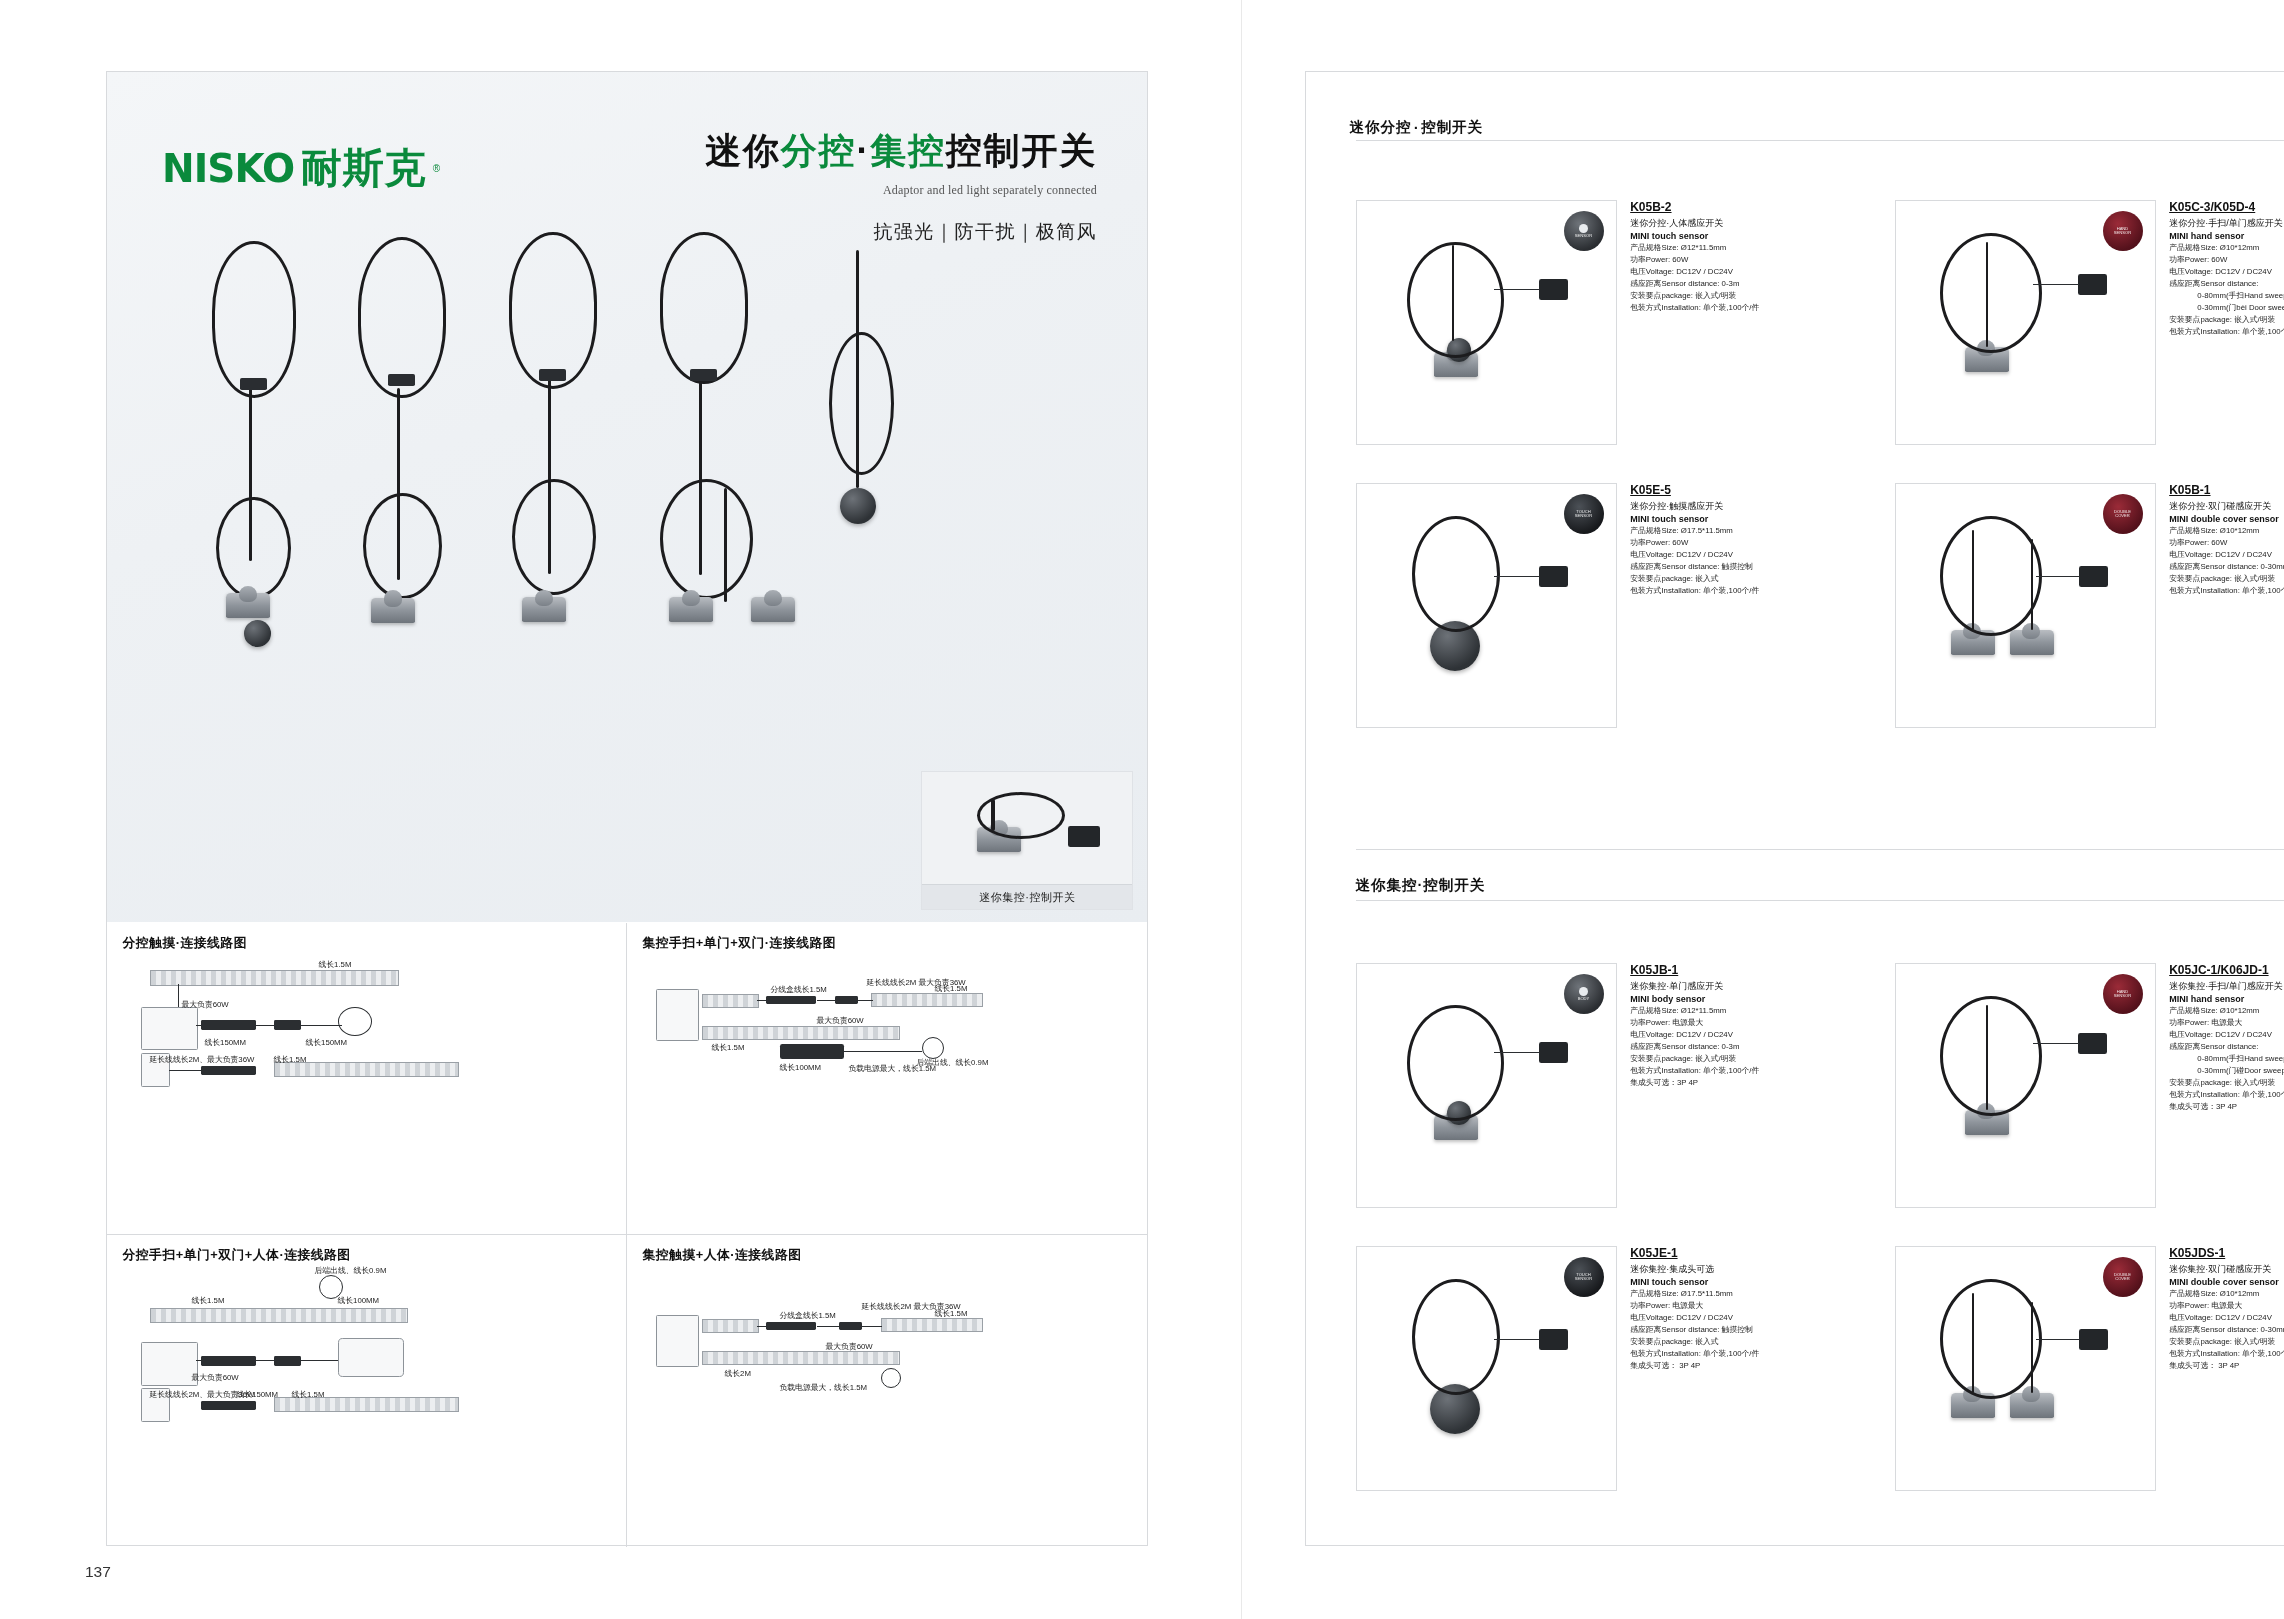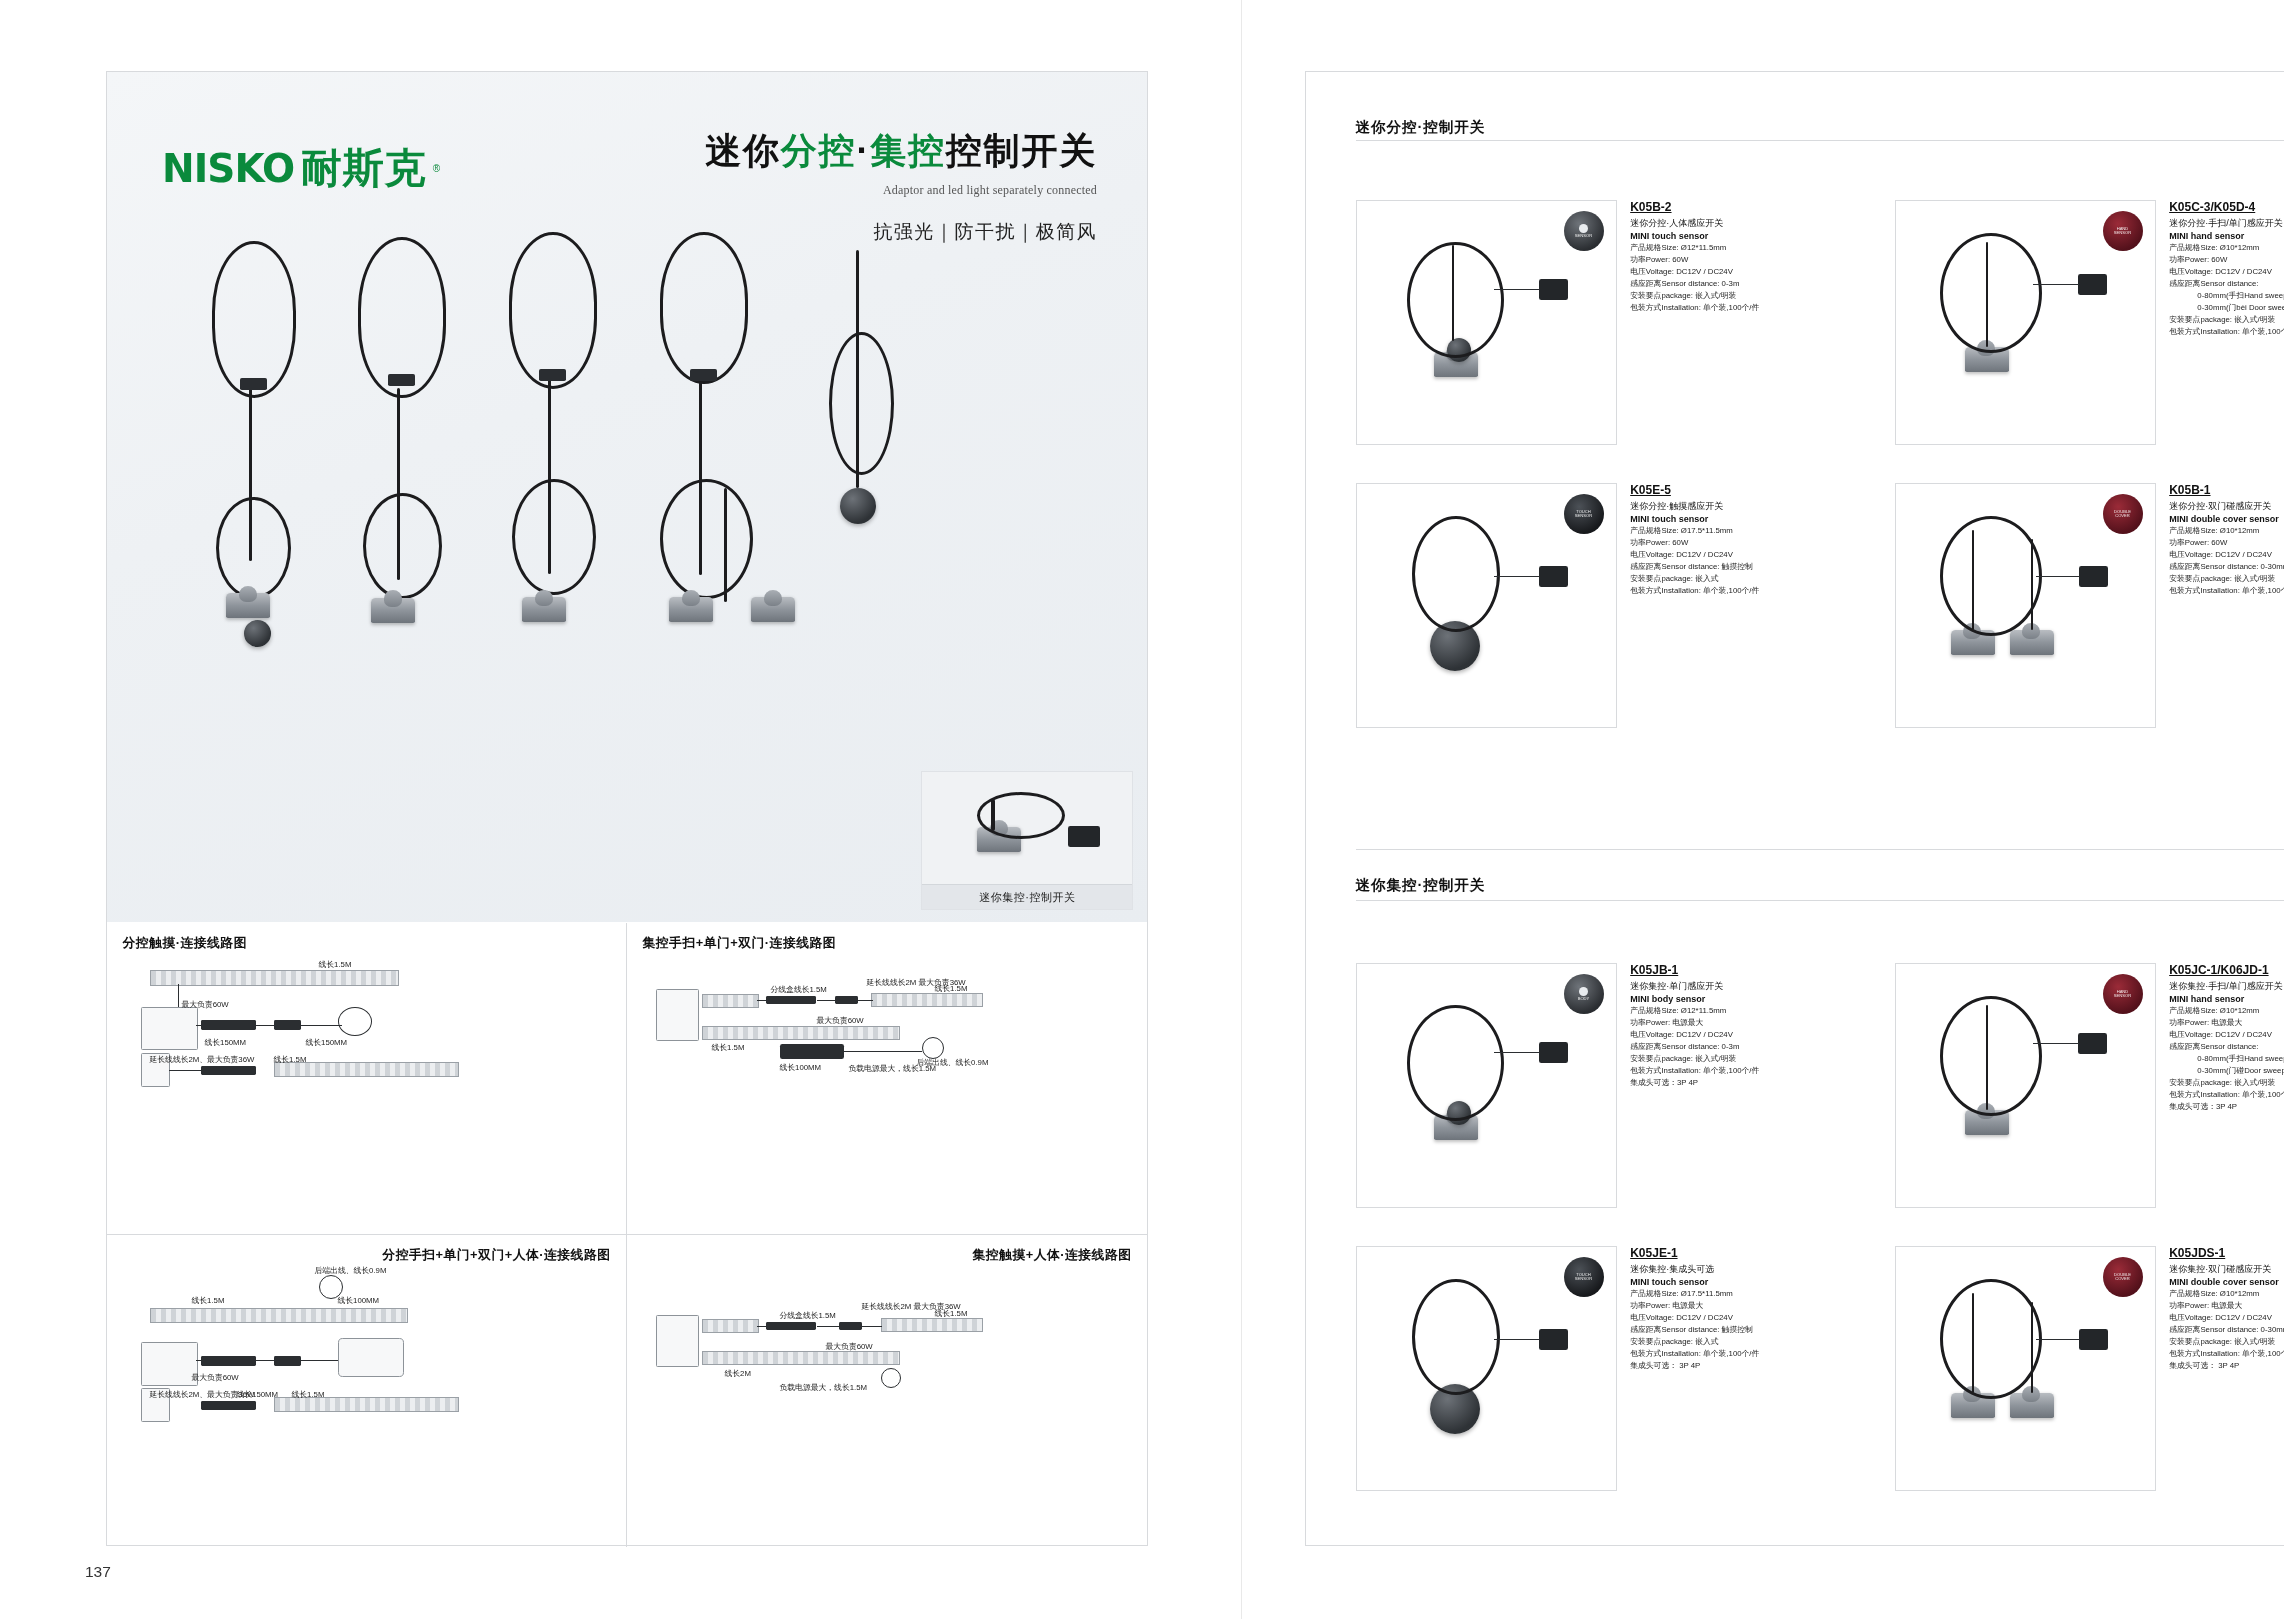--- a/index.html
+++ b/index.html
@@ -37,21 +37,21 @@
   .box-inline{position:absolute;width:27px;height:12px;background:#2a2d31;border-radius:1.8px;}
   .conn{position:absolute;width:23px;height:15.5px;background:#232629;border-radius:2.3px;}
 
   .inset{position:absolute;right:13.7px;bottom:12px;width:210px;height:137px;background:#f0f2f4;border:0.9px solid #dfe2e6;}
   .inset-cap{position:absolute;left:0;bottom:0;width:100%;height:24px;background:#e3e6ea;border-top:0.5px solid #d3d7db;
     display:flex;align-items:center;justify-content:center;font-size:11px;color:#222;letter-spacing:0.5px;}
 
   .diag-grid{position:absolute;left:0;top:851px;width:100%;height:624px;display:grid;grid-template-columns:1fr 1fr;grid-template-rows:1fr 1fr;}
   .diag{position:relative;border-right:0.9px solid #d8dadd;border-bottom:0.9px solid #d8dadd;box-sizing:border-box;padding:12px 15.5px;}
   .diag:nth-child(2n){border-right:none;}
-  .diag:nth-child(n+3){border-bottom:none;text-align:right;}
+  .diag:nth-child(n+3){border-bottom:none;}
   .diag h4{margin:0 0 4.6px 0;font-size:12.8px;font-weight:700;color:#111;letter-spacing:0.5px;}
   .canvas{position:relative;width:100%;height:calc(100% - 21px);}
   .ledstrip{position:absolute;background:repeating-linear-gradient(90deg,#cfd3d7 0 4.6px,#eceef0 4.6px 10px);border:0.9px solid #9aa0a6;}
   .driver{position:absolute;border:0.9px solid #8d9399;background:#f7f8f9;border-radius:1.4px;}
   .blk{position:absolute;background:#2b2e31;border-radius:1.4px;}
   .lbl{position:absolute;font-size:7.8px;color:#222;white-space:nowrap;}
   .lead{position:absolute;background:#2b2e31;height:1.4px;}
   .leadv{position:absolute;background:#2b2e31;width:1.4px;}
   .ring{position:absolute;border:1.8px solid #2b2e31;border-radius:50%;}
   .pgnum-l{position:absolute;left:85px;bottom:39px;font-size:15.5px;color:#333;}
@@ -253,21 +253,21 @@
         </div>
       </div>
       <div class="pgnum-l">137</div>
     </div>
 
     <div class="gutter"></div>
 
     <div class="leaf right">
       <div class="r-frame">
 
-        <div class="sec-title" style="left:50px;top:46px;">迷你分控·控制开关</div>
+        <div class="sec-title" style="left:44px;top:46px;font-family:Liberation Mono, monospace;">迷你分控·控制开关</div>
         <div class="rule" style="left:50px;top:68px;width:1005px;"></div>
 
         <div class="card" style="left:50px;top:128px;">
           <div class="card-img">
             <div class="badge grey">
                 <div class="dot"></div>
                 <div class="bt">SENSOR</div>
               </div>
             <div class="plate" style="left:77px;top:151px;"></div>
             <div class="dome" style="left:90px;top:137px;width:24px;height:24px;"></div>

